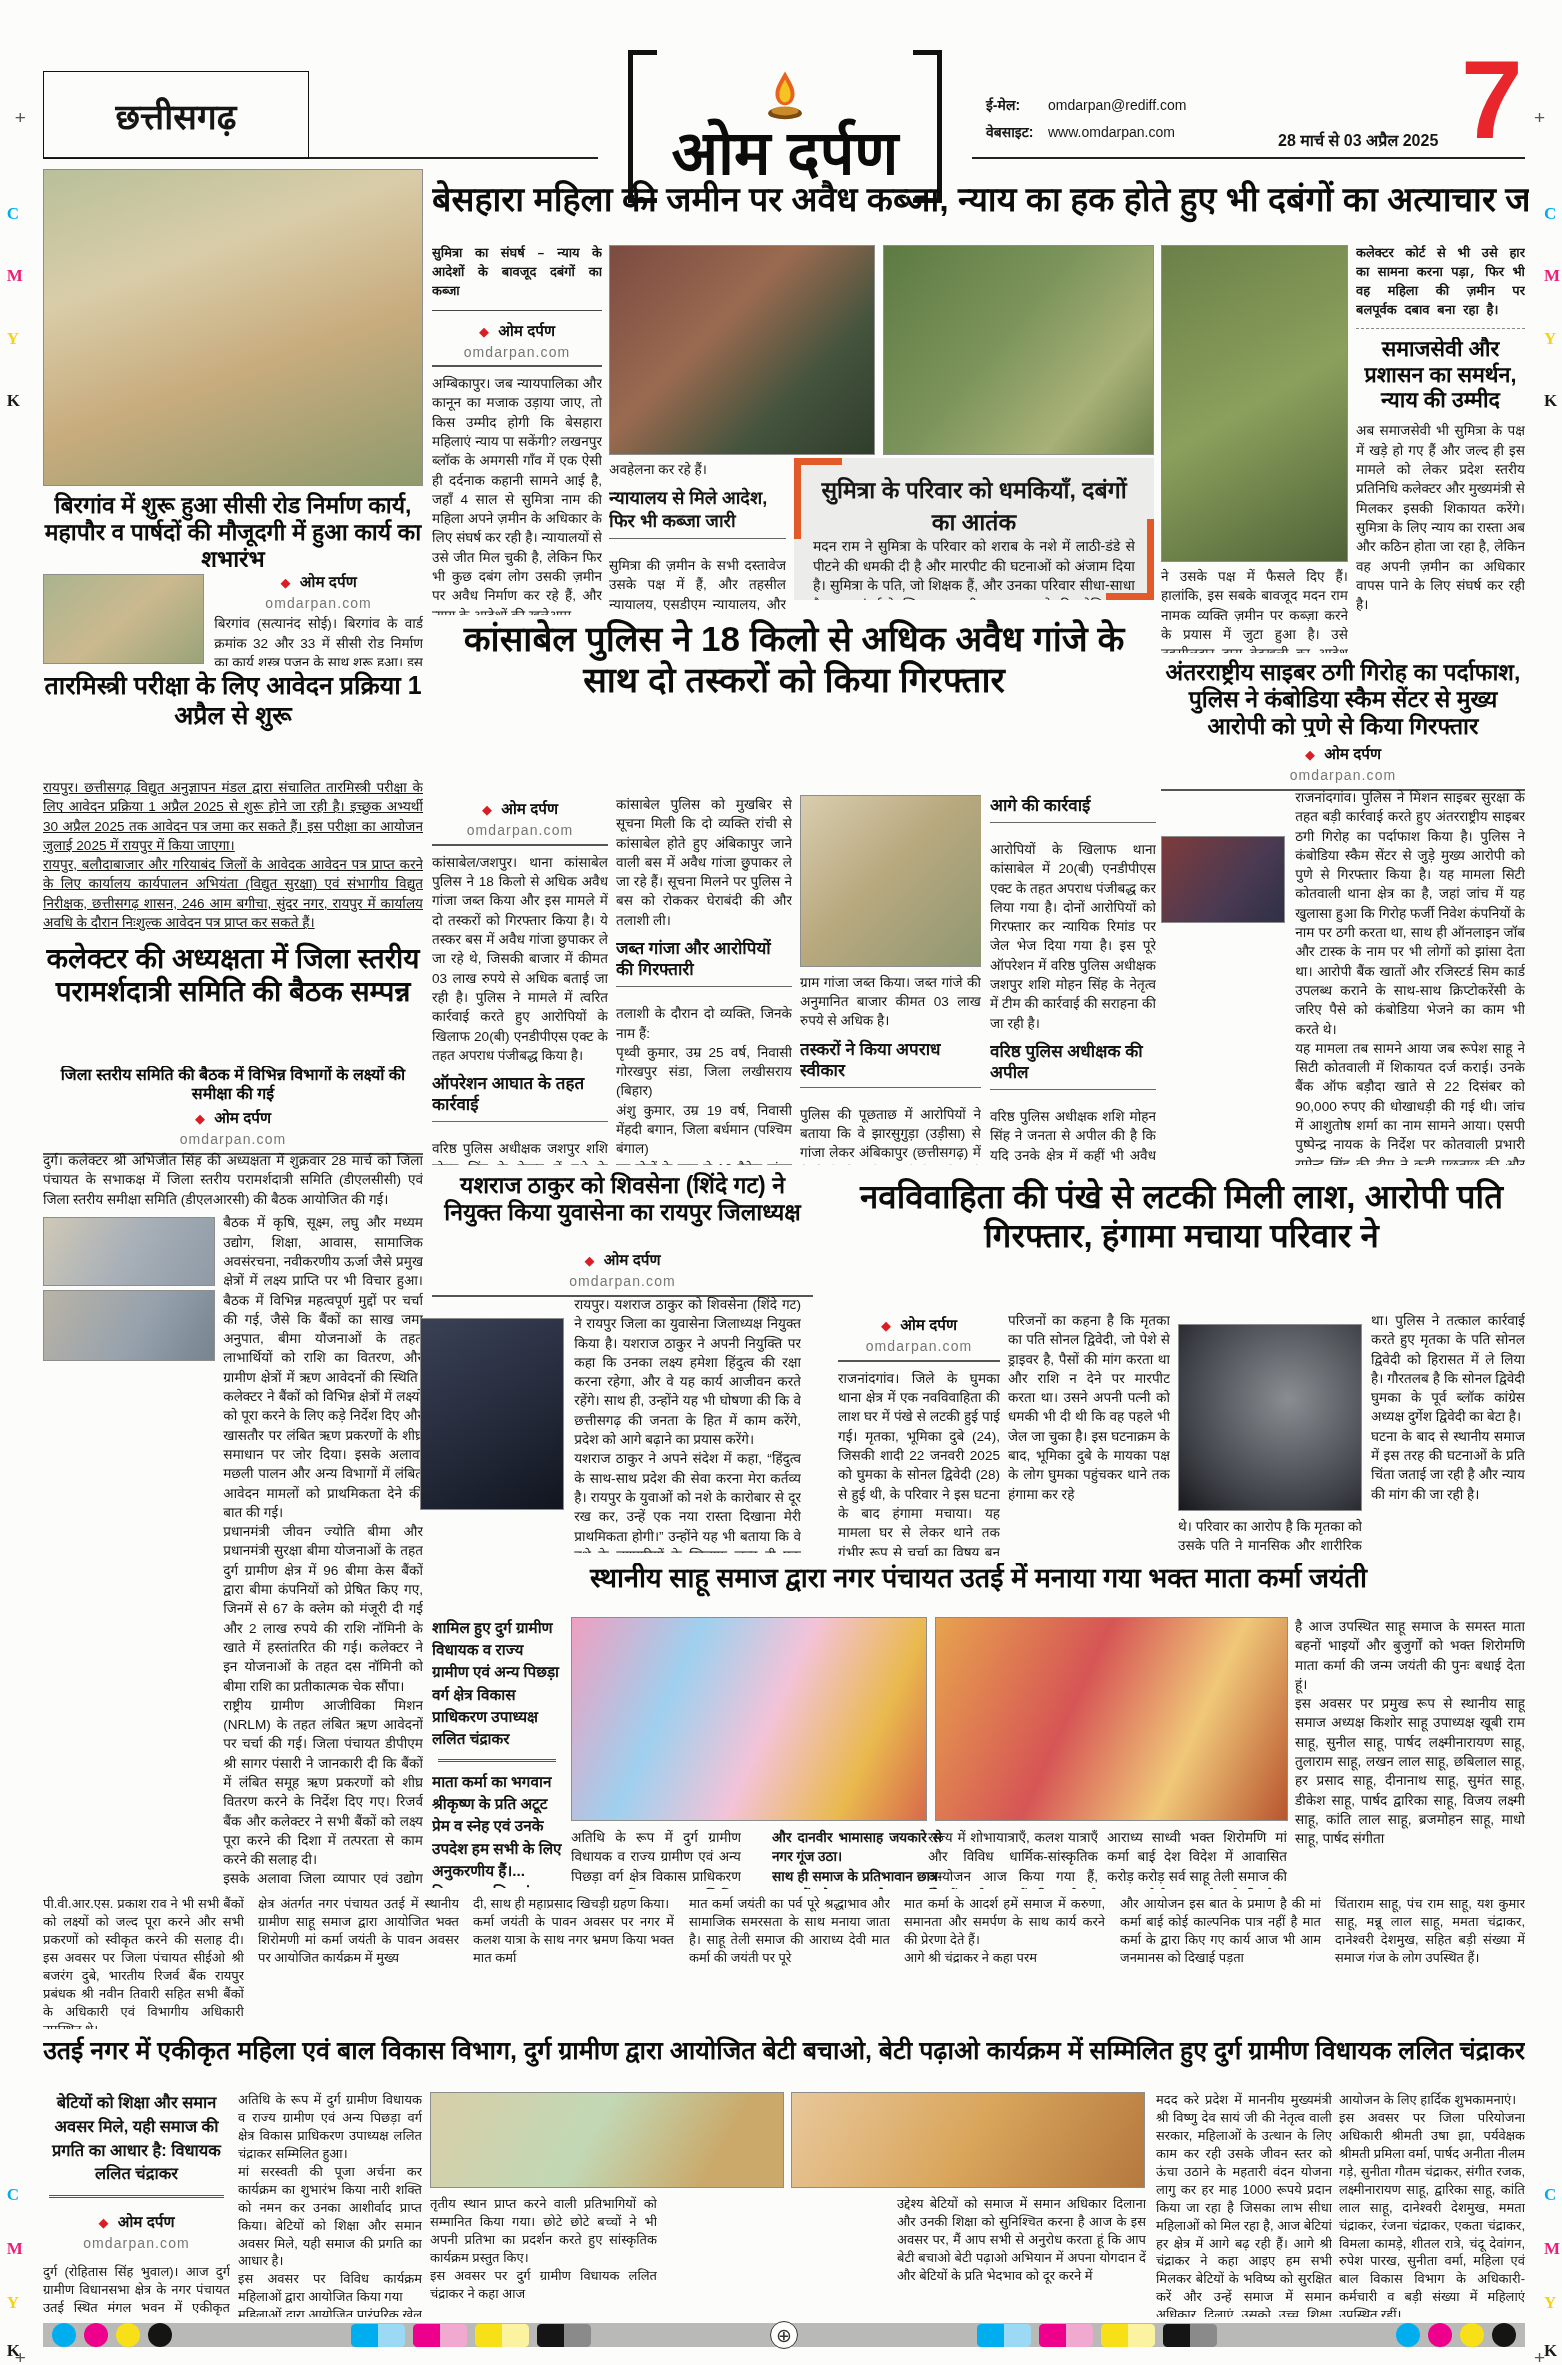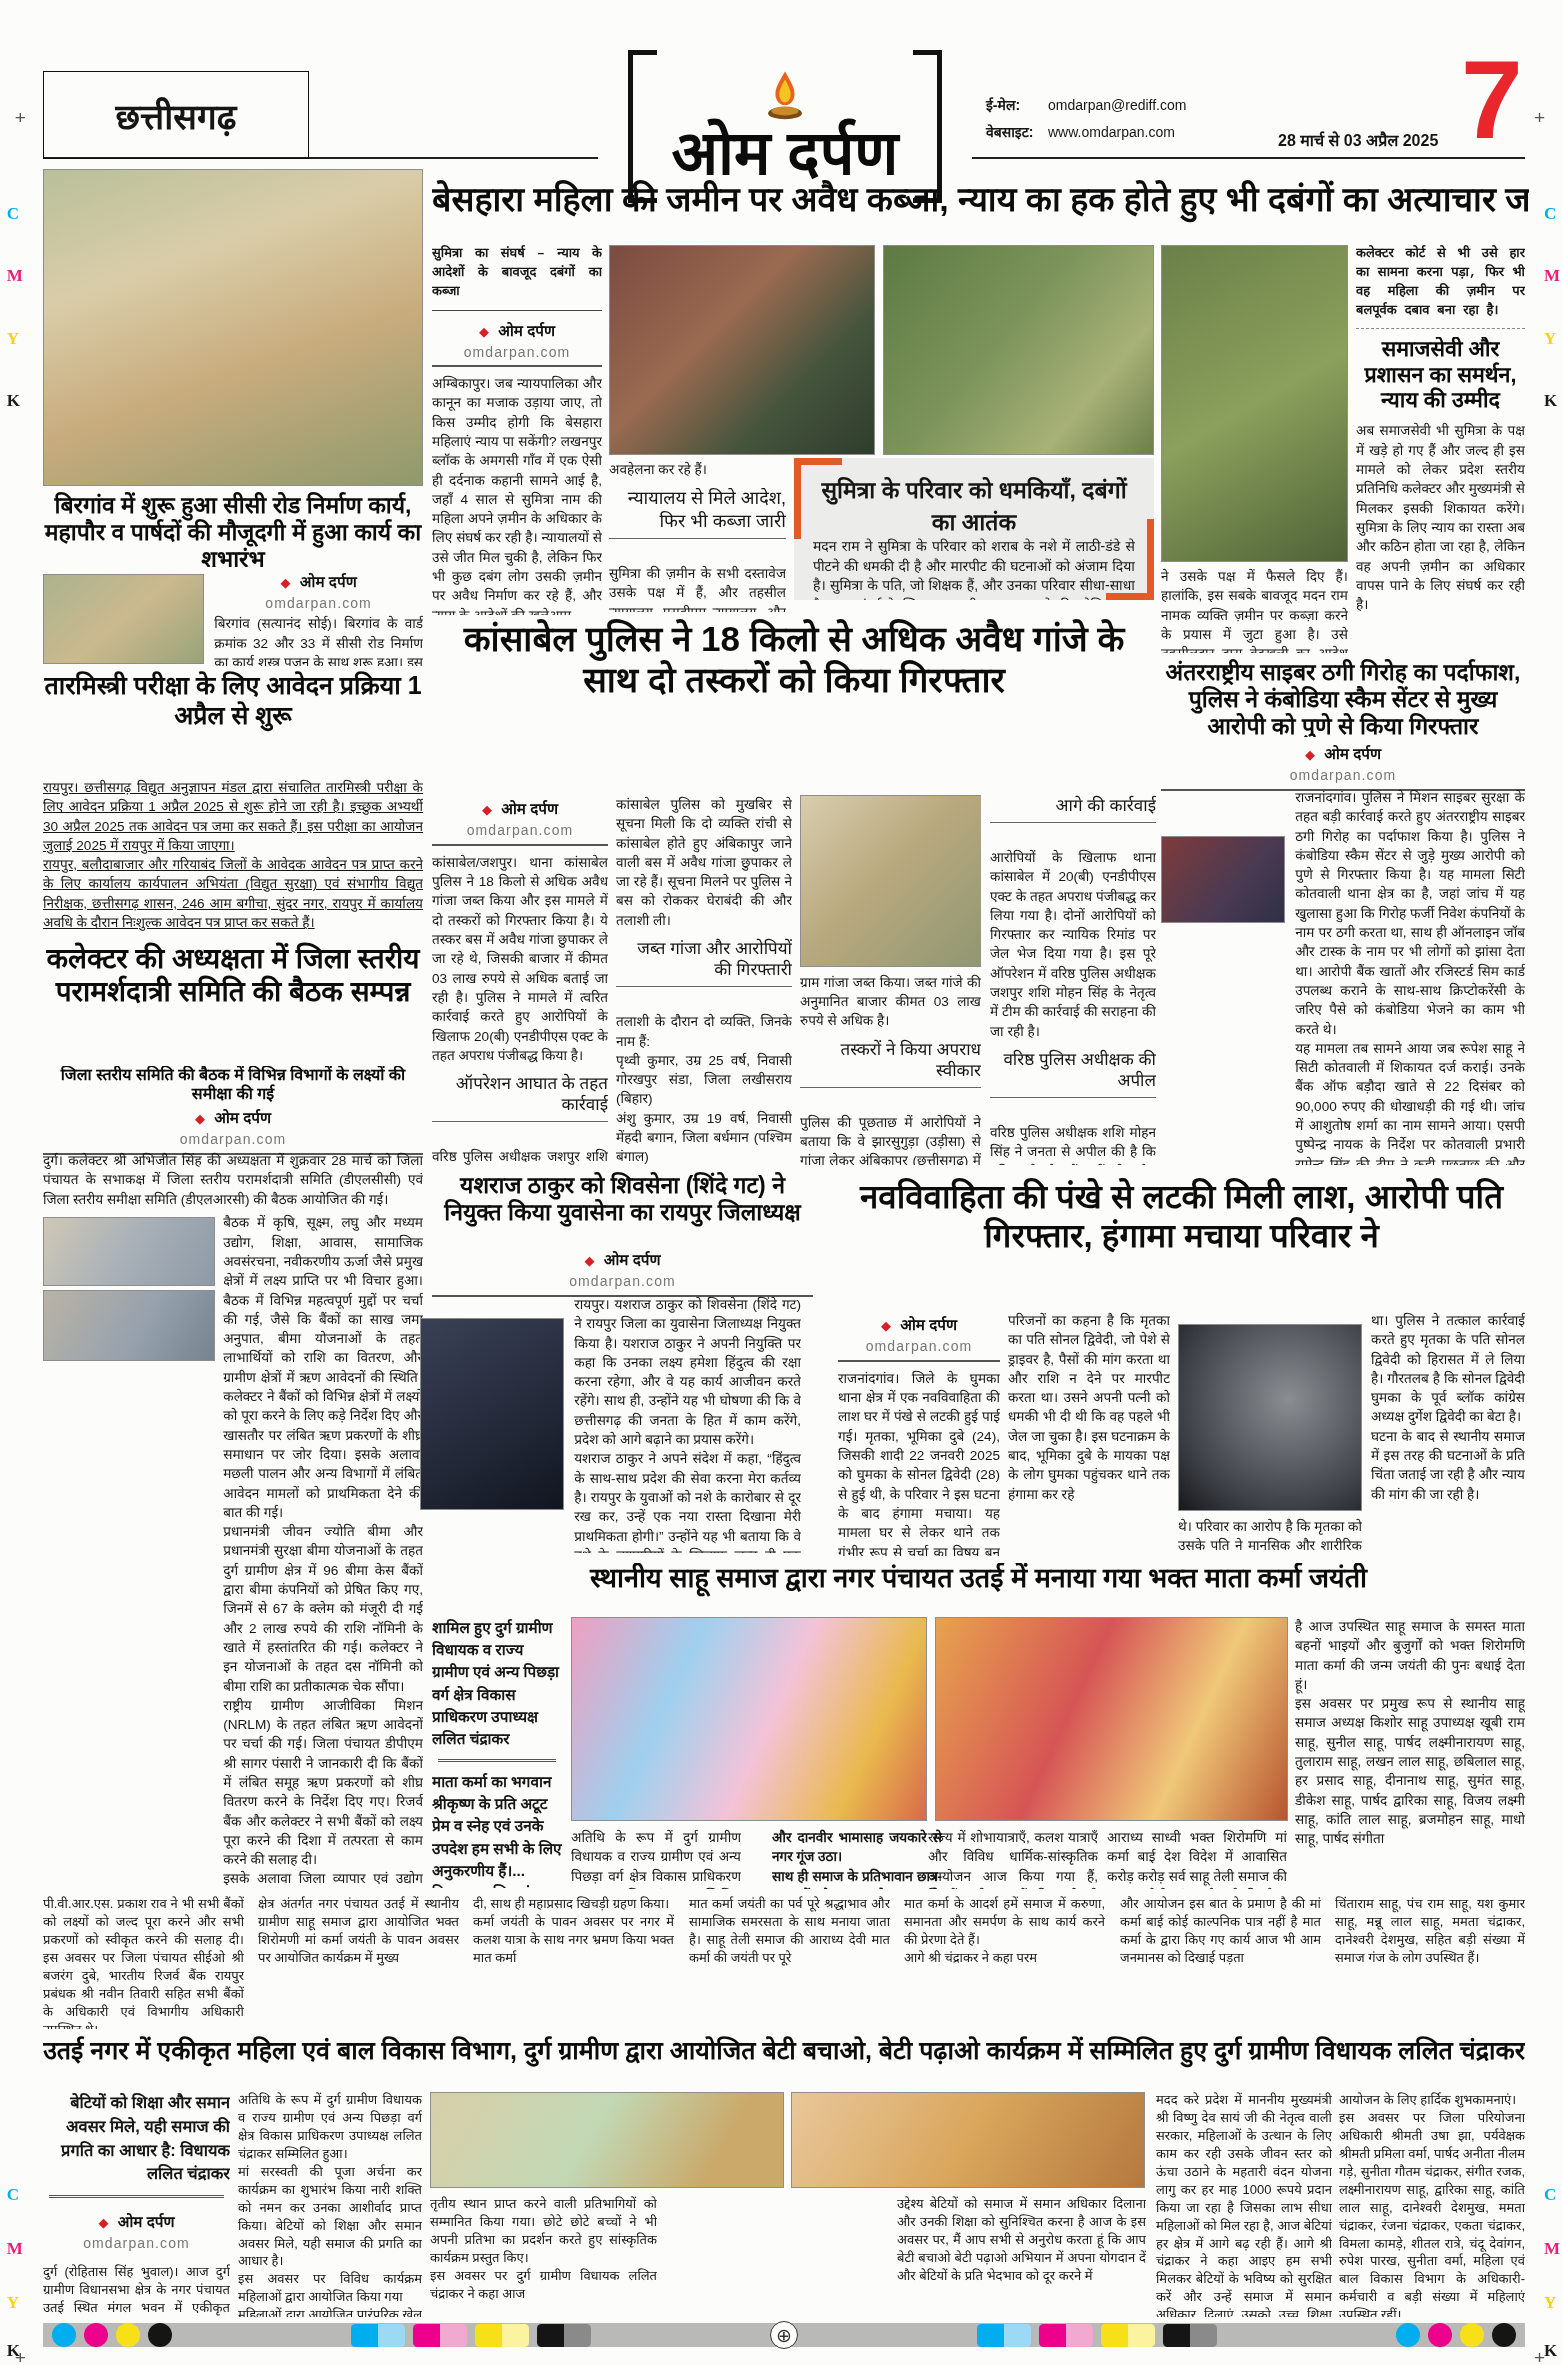--- a/index.html
+++ b/index.html
@@ -3,22 +3,22 @@
 <meta charset="utf-8">
 <style>
   html,body{margin:0;padding:0;background:#d9d9d6;}
   .page{position:relative;width:1562px;height:2366px;background:#fcfcfa;
         font-family:"Liberation Sans","DejaVu Sans",sans-serif;color:#161616;overflow:hidden;}
   .abs{position:absolute;box-sizing:border-box;}
   .hl{font-weight:bold;color:#0c0c0c;text-align:center;line-height:1.18;overflow:hidden;}
   .body-txt{font-size:13.6px;line-height:1.42;text-align:justify;overflow:hidden;white-space:pre-line;}
   .small-txt{font-size:13px;line-height:1.38;}
   .standfirst{font-weight:bold;font-size:13px;line-height:1.45;text-align:justify;overflow:hidden;font-family:Liberation Mono, monospace;}
-  .colsub{font-weight:normal;font-size:17px;line-height:1.25;text-align:right;
-          border-bottom:1.7px solid #666;padding-bottom:5.7px;margin:8px 0 25px 0;}
+  .colsub{font-weight:bold;font-size:17px;line-height:1.25;text-align:left;
+          border-bottom:1.7px solid #666;padding-bottom:5.7px;margin:8px 0 17px 0;}
   .byline{text-align:center;padding:3.4px 0 5.7px 0;border-bottom:2.3px double #555;margin-bottom:6.8px;}
   .byline .bl1{font-weight:bold;font-size:15.3px;color:#111;}
   .byline .dia{color:#d91f26;font-size:13px;margin-right:6.8px;}
   .byline .site{font-size:14px;color:#777;letter-spacing:1.1px;margin-top:4px;}
   .photo{border:0.6px solid #8d8d8d;}
   .quote{font-weight:bold;font-size:16.4px;line-height:1.45;text-align:center;overflow:hidden;}
   .qrule{border-top:3.4px double #555;margin:9px 5.7px;}
   .box{background:#ecedeb;padding:14.7px 19px;overflow:hidden;}
   .box .corner-tl{position:absolute;left:-2.3px;top:-2.3px;width:41px;height:74px;
        border-left:9px solid #e2592a;border-top:9px solid #e2592a;}
@@ -293,21 +293,21 @@
   <div class="abs body-txt small-txt" style="left:473px;top:1895px;width:201px;height:134px;">दी, साथ ही महाप्रसाद खिचड़ी ग्रहण किया।
 कर्मा जयंती के पावन अवसर पर नगर में कलश यात्रा के साथ नगर भ्रमण किया भक्त मात कर्मा</div>
   <div class="abs body-txt small-txt" style="left:689px;top:1895px;width:201px;height:134px;">मात कर्मा जयंती का पर्व पूरे श्रद्धाभाव और सामाजिक समरसता के साथ मनाया जाता है। साहू तेली समाज की आराध्य देवी मात कर्मा की जयंती पर पूरे</div>
   <div class="abs body-txt small-txt" style="left:904px;top:1895px;width:201px;height:134px;">मात कर्मा के आदर्श हमें समाज में करुणा, समानता और समर्पण के साथ कार्य करने की प्रेरणा देते हैं।
 आगे श्री चंद्राकर ने कहा परम</div>
   <div class="abs body-txt small-txt" style="left:1120px;top:1895px;width:201px;height:134px;">और आयोजन इस बात के प्रमाण है की मां कर्मा बाई कोई काल्पनिक पात्र नहीं है मात कर्मा के द्वारा किए गए कार्य आज भी आम जनमानस को दिखाई पड़ता</div>
   <div class="abs body-txt small-txt" style="left:1335px;top:1895px;width:190px;height:134px;">चिंताराम साहू, पंच राम साहू, यश कुमार साहू, मन्नू लाल साहू, ममता चंद्राकर, दानेश्वरी देशमुख, सहित बड़ी संख्या में समाज गंज के लोग उपस्थित हैं।</div>
 
   <div class="abs hl" style="left:43px;top:2036px;width:1482px;height:45px;font-size:25px;white-space:nowrap;">उतई नगर में एकीकृत महिला एवं बाल विकास विभाग, दुर्ग ग्रामीण द्वारा आयोजित बेटी बचाओ, बेटी पढ़ाओ कार्यक्रम में सम्मिलित हुए दुर्ग ग्रामीण विधायक ललित चंद्राकर</div>
   <div class="abs" style="left:43px;top:2091px;width:187px;height:226px;overflow:hidden;">
-    <div class="quote" style="font-size:16.4px;text-align:right;">बेटियों को शिक्षा और समान अवसर मिले, यही समाज की प्रगति का आधार है: विधायक ललित चंद्राकर</div>
+    <div class="quote" style="font-size:16.4px;text-align:center;">बेटियों को शिक्षा और समान अवसर मिले, यही समाज की प्रगति का आधार है: विधायक ललित चंद्राकर</div>
     <div class="qrule"></div>
     <div class="byline" style="border-bottom:none;">
       <span class="dia">◆</span>
       <span class="bl1">ओम दर्पण</span>
       <div class="site">omdarpan.com</div>
     </div>
     <div class="body-txt small-txt">दुर्ग (रोहितास सिंह भुवाल)।  आज दुर्ग ग्रामीण विधानसभा क्षेत्र के नगर पंचायत उतई स्थित मंगल भवन में एकीकृत महिला एवं बाल विकास विभाग, दुर्ग ग्रामीण द्वारा आयोजित बेटी बचाओ, बेटी पढ़ाओ कार्यक्रम में मुख्य</div>
   </div>
   <div class="abs body-txt small-txt" style="left:238px;top:2091px;width:184px;height:226px;">अतिथि के रूप में दुर्ग ग्रामीण विधायक व राज्य ग्रामीण एवं अन्य पिछड़ा वर्ग क्षेत्र विकास प्राधिकरण उपाध्यक्ष ललित चंद्राकर सम्मिलित हुआ।
 मां सरस्वती की पूजा अर्चना कर कार्यक्रम का शुभारंभ किया नारी शक्ति को नमन कर उनका आशीर्वाद प्राप्त किया। बेटियों को शिक्षा और समान अवसर मिले, यही समाज की प्रगति का आधार है।

